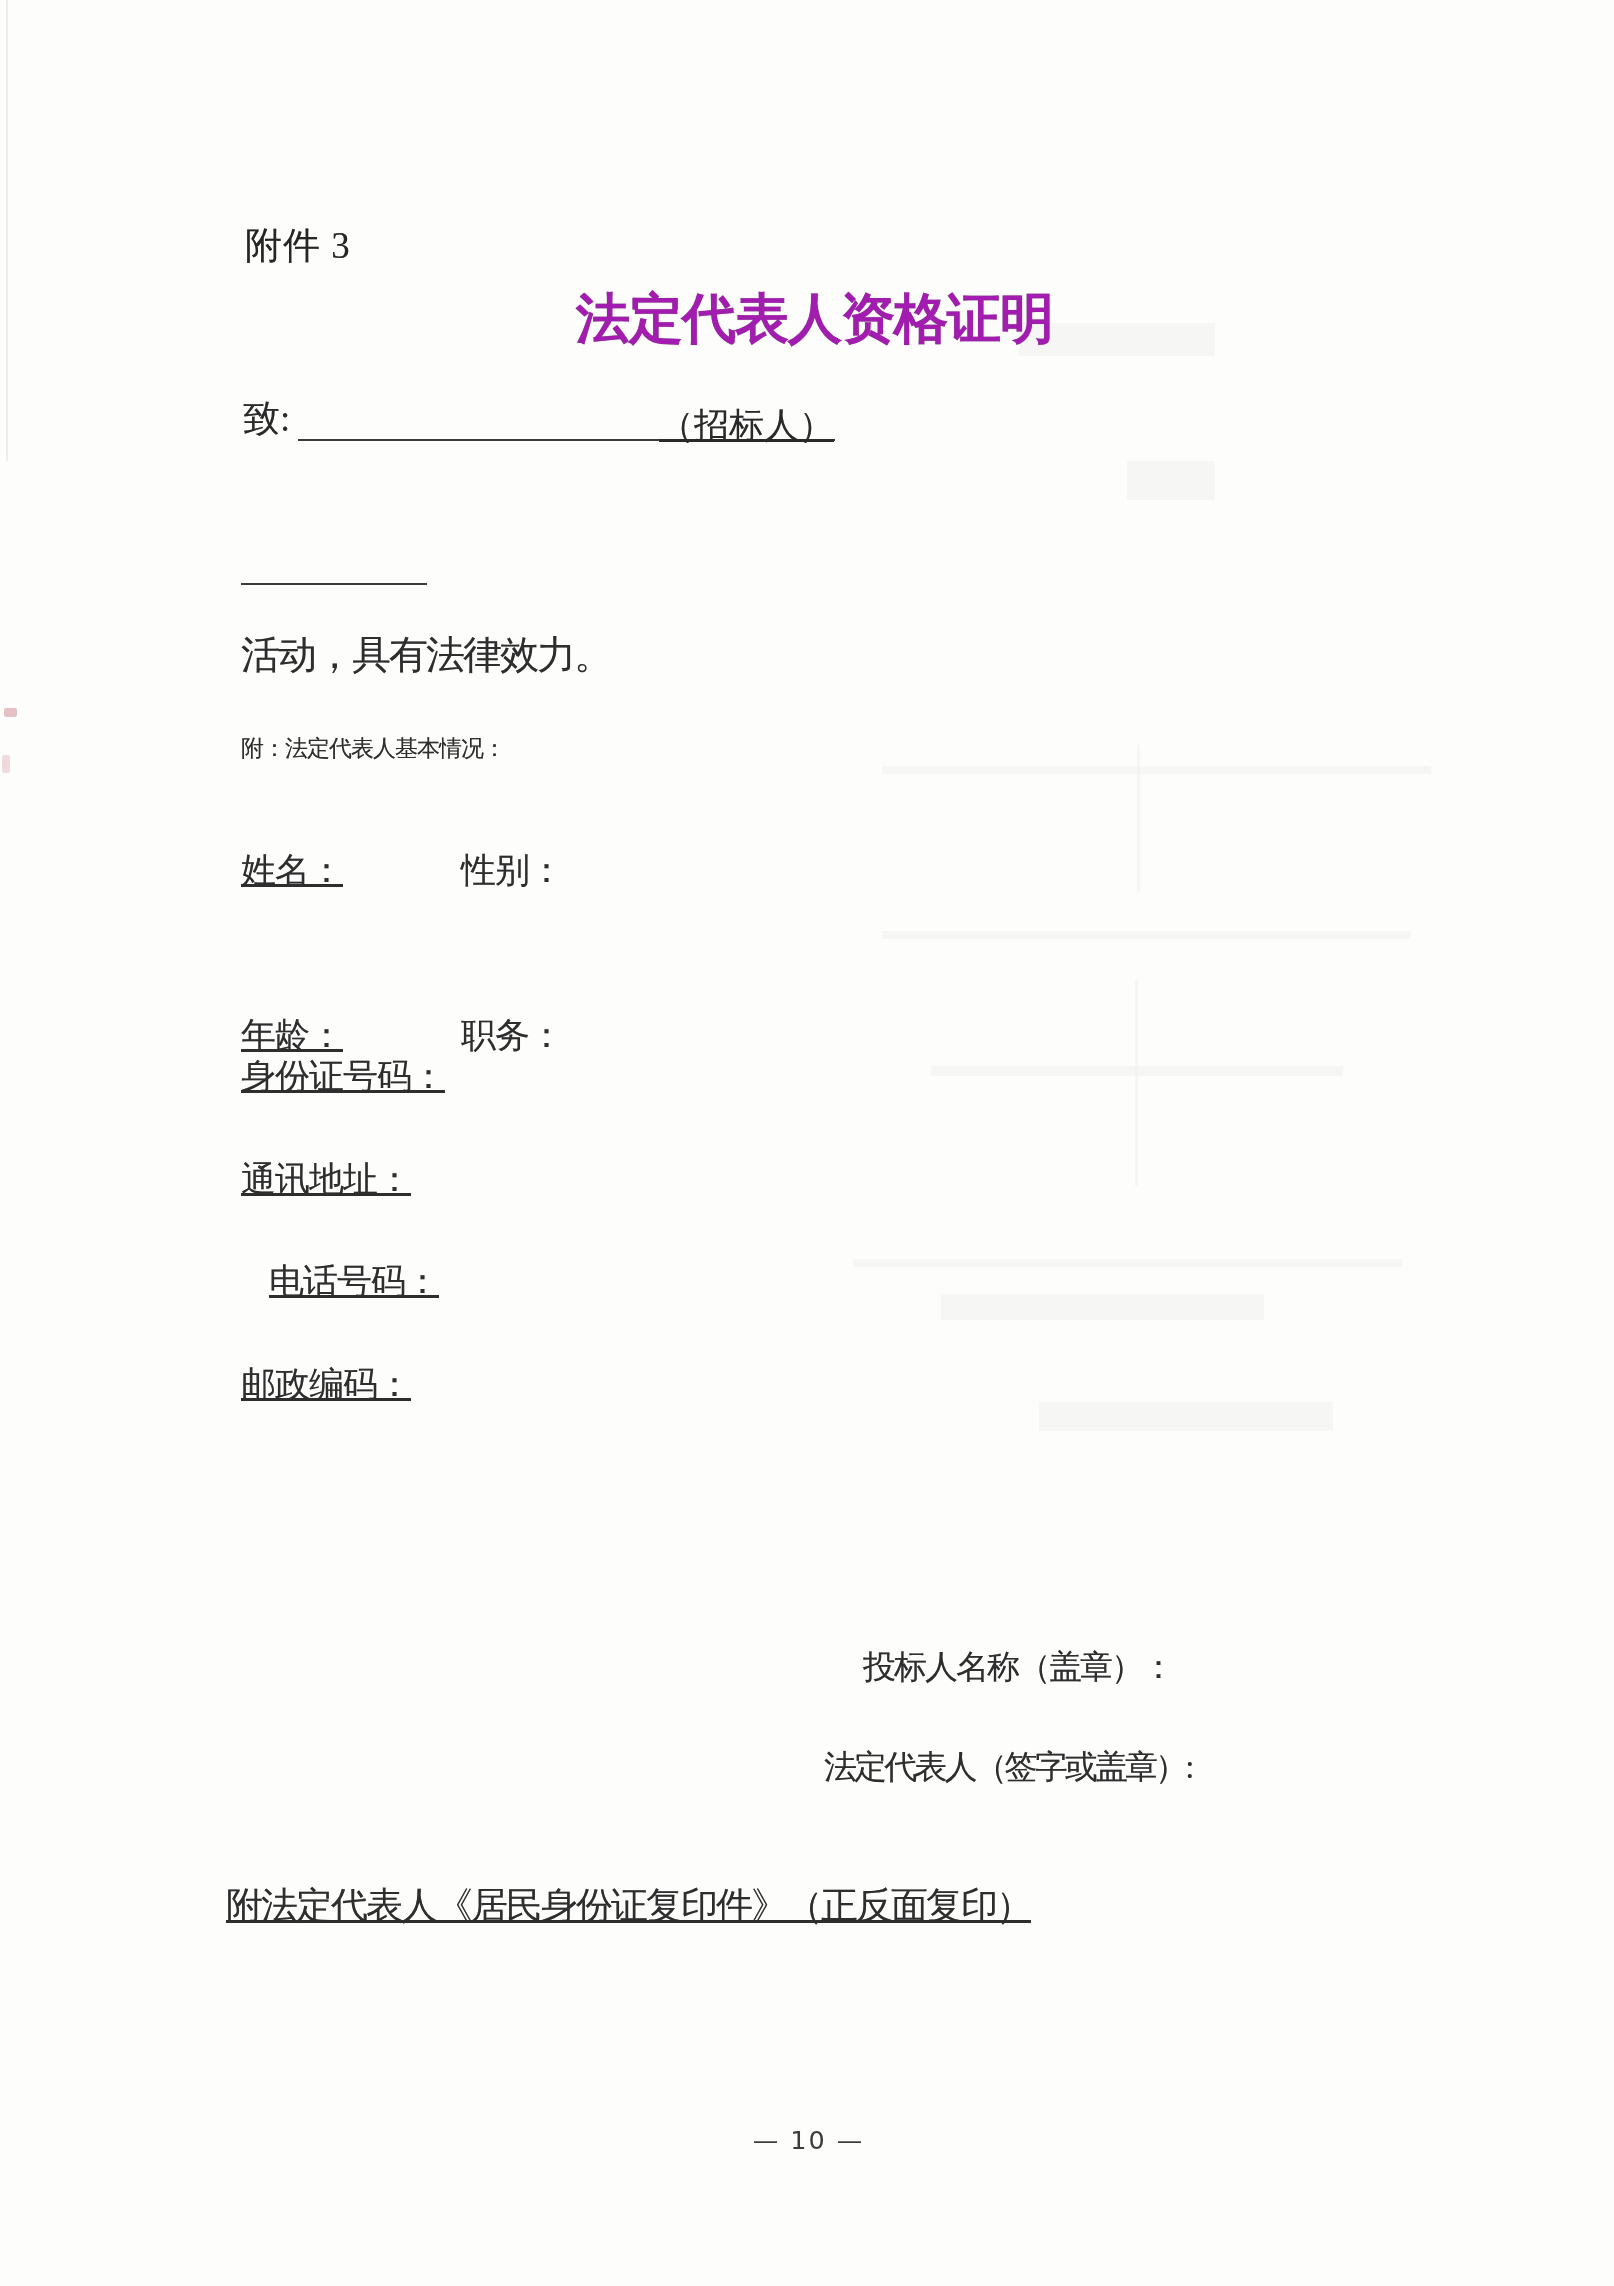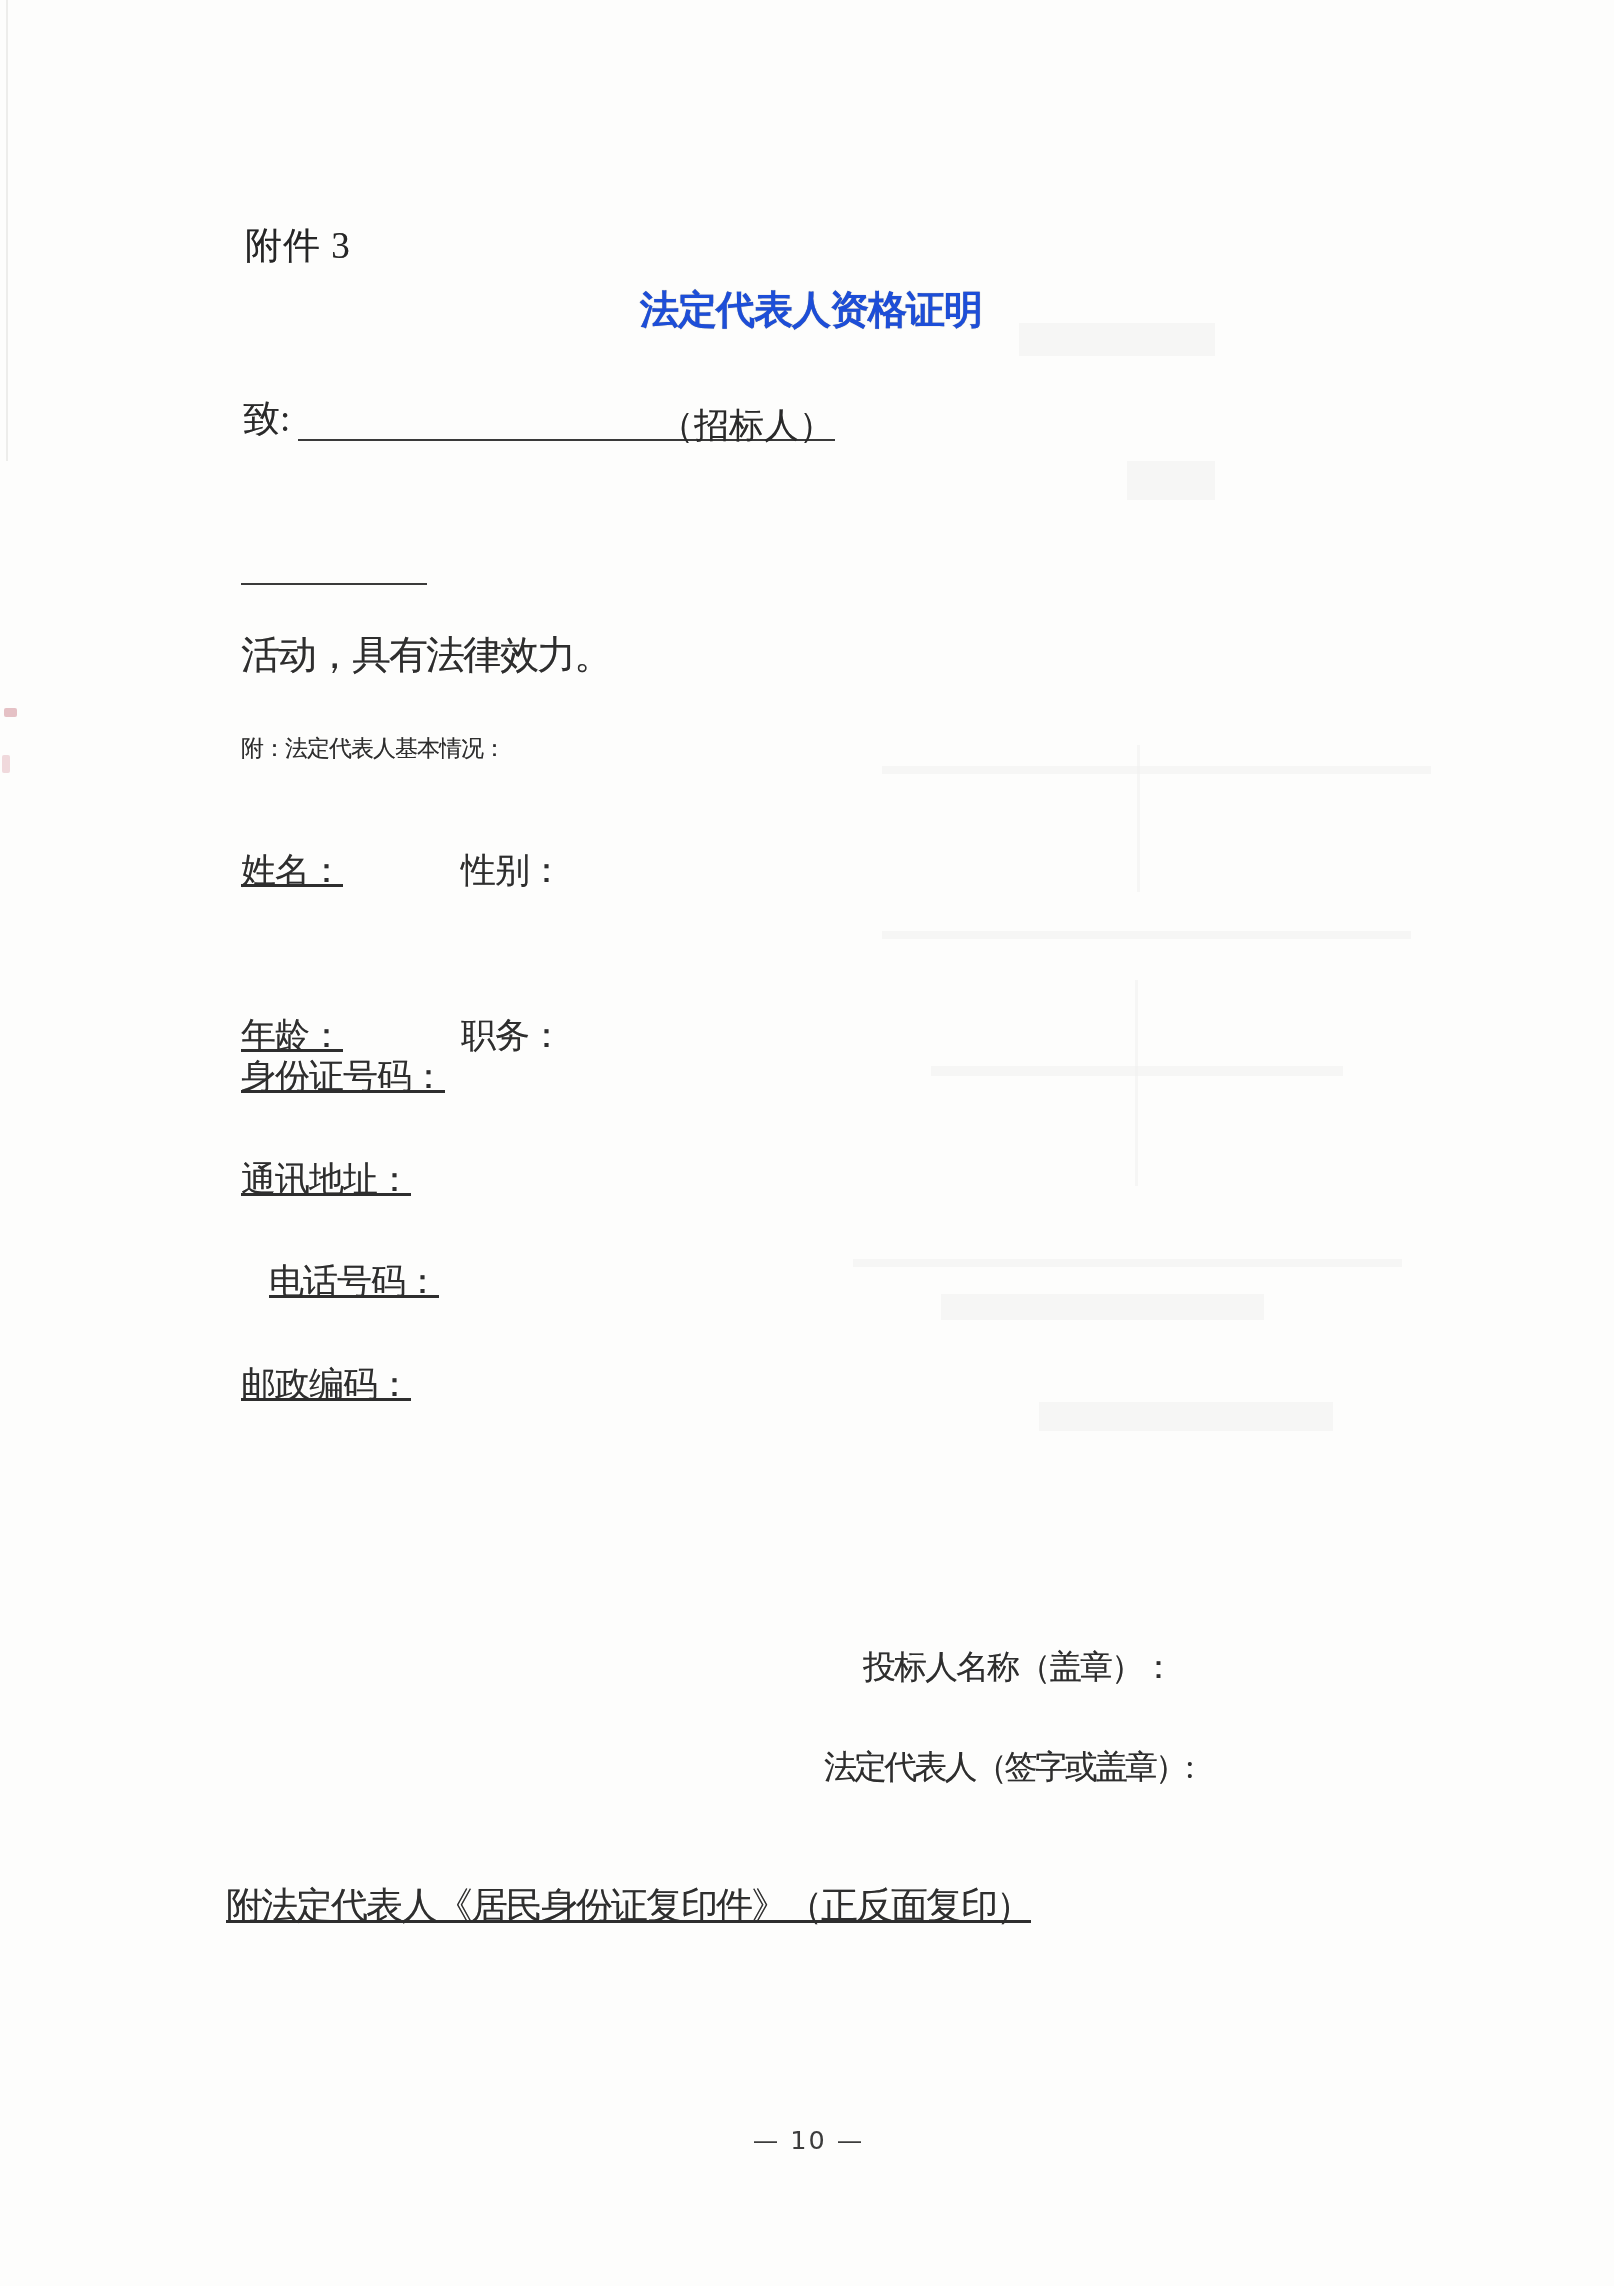--- a/index.html
+++ b/index.html
@@ -14,33 +14,34 @@
   }
   .txt{
     position:absolute;
     white-space:nowrap;
     line-height:1.15;
     text-shadow:0 0 0.6px rgba(50,50,50,.45);
   }
   .attach-label{top:225px;left:245px;font-size:37px;letter-spacing:1px;color:#262626;}
   .doc-title{
     top:288px;left:576px;width:470px;
-    font-size:39px;font-weight:bold;letter-spacing:-1px;
-    text-align:center;color:#1d4ed8;
+    font-size:54px;font-weight:bold;letter-spacing:-1px;
+    color:#a21caf;
     text-shadow:0 0 0.8px rgba(20,20,20,.55);
   }
   .salutation-prefix{top:398px;left:243px;font-size:37px;color:#2a2a2a;}
   .salutation-line{
     position:absolute;top:400px;left:298px;width:537px;height:39px;
     border-bottom:2.9px solid #3a3a3a;
   }
   .salutation-recipient{
     position:absolute;left:361px;top:2px;
     font-size:35px;white-space:nowrap;color:#2a2a2a;
     text-shadow:0 0 0.6px rgba(50,50,50,.45);
+    text-decoration:underline;
   }
   .para-line1{top:550px;left:241px;font-size:39px;letter-spacing:-2px;}
   .blank-underline{
     display:inline-block;width:186px;height:29px;
     border-bottom:2.9px solid #3a3a3a;margin-right:2px;
   }
   .para-line2{top:633px;left:241px;font-size:39px;letter-spacing:-2px;}
   .basic-info-heading{top:736px;left:241px;font-size:23px;letter-spacing:-1px;}
   .field-row{position:absolute;left:241px;font-size:35px;letter-spacing:-1px;text-decoration:underline;}
   .field-row .right-col{position:absolute;left:220px;top:0;white-space:nowrap;}

